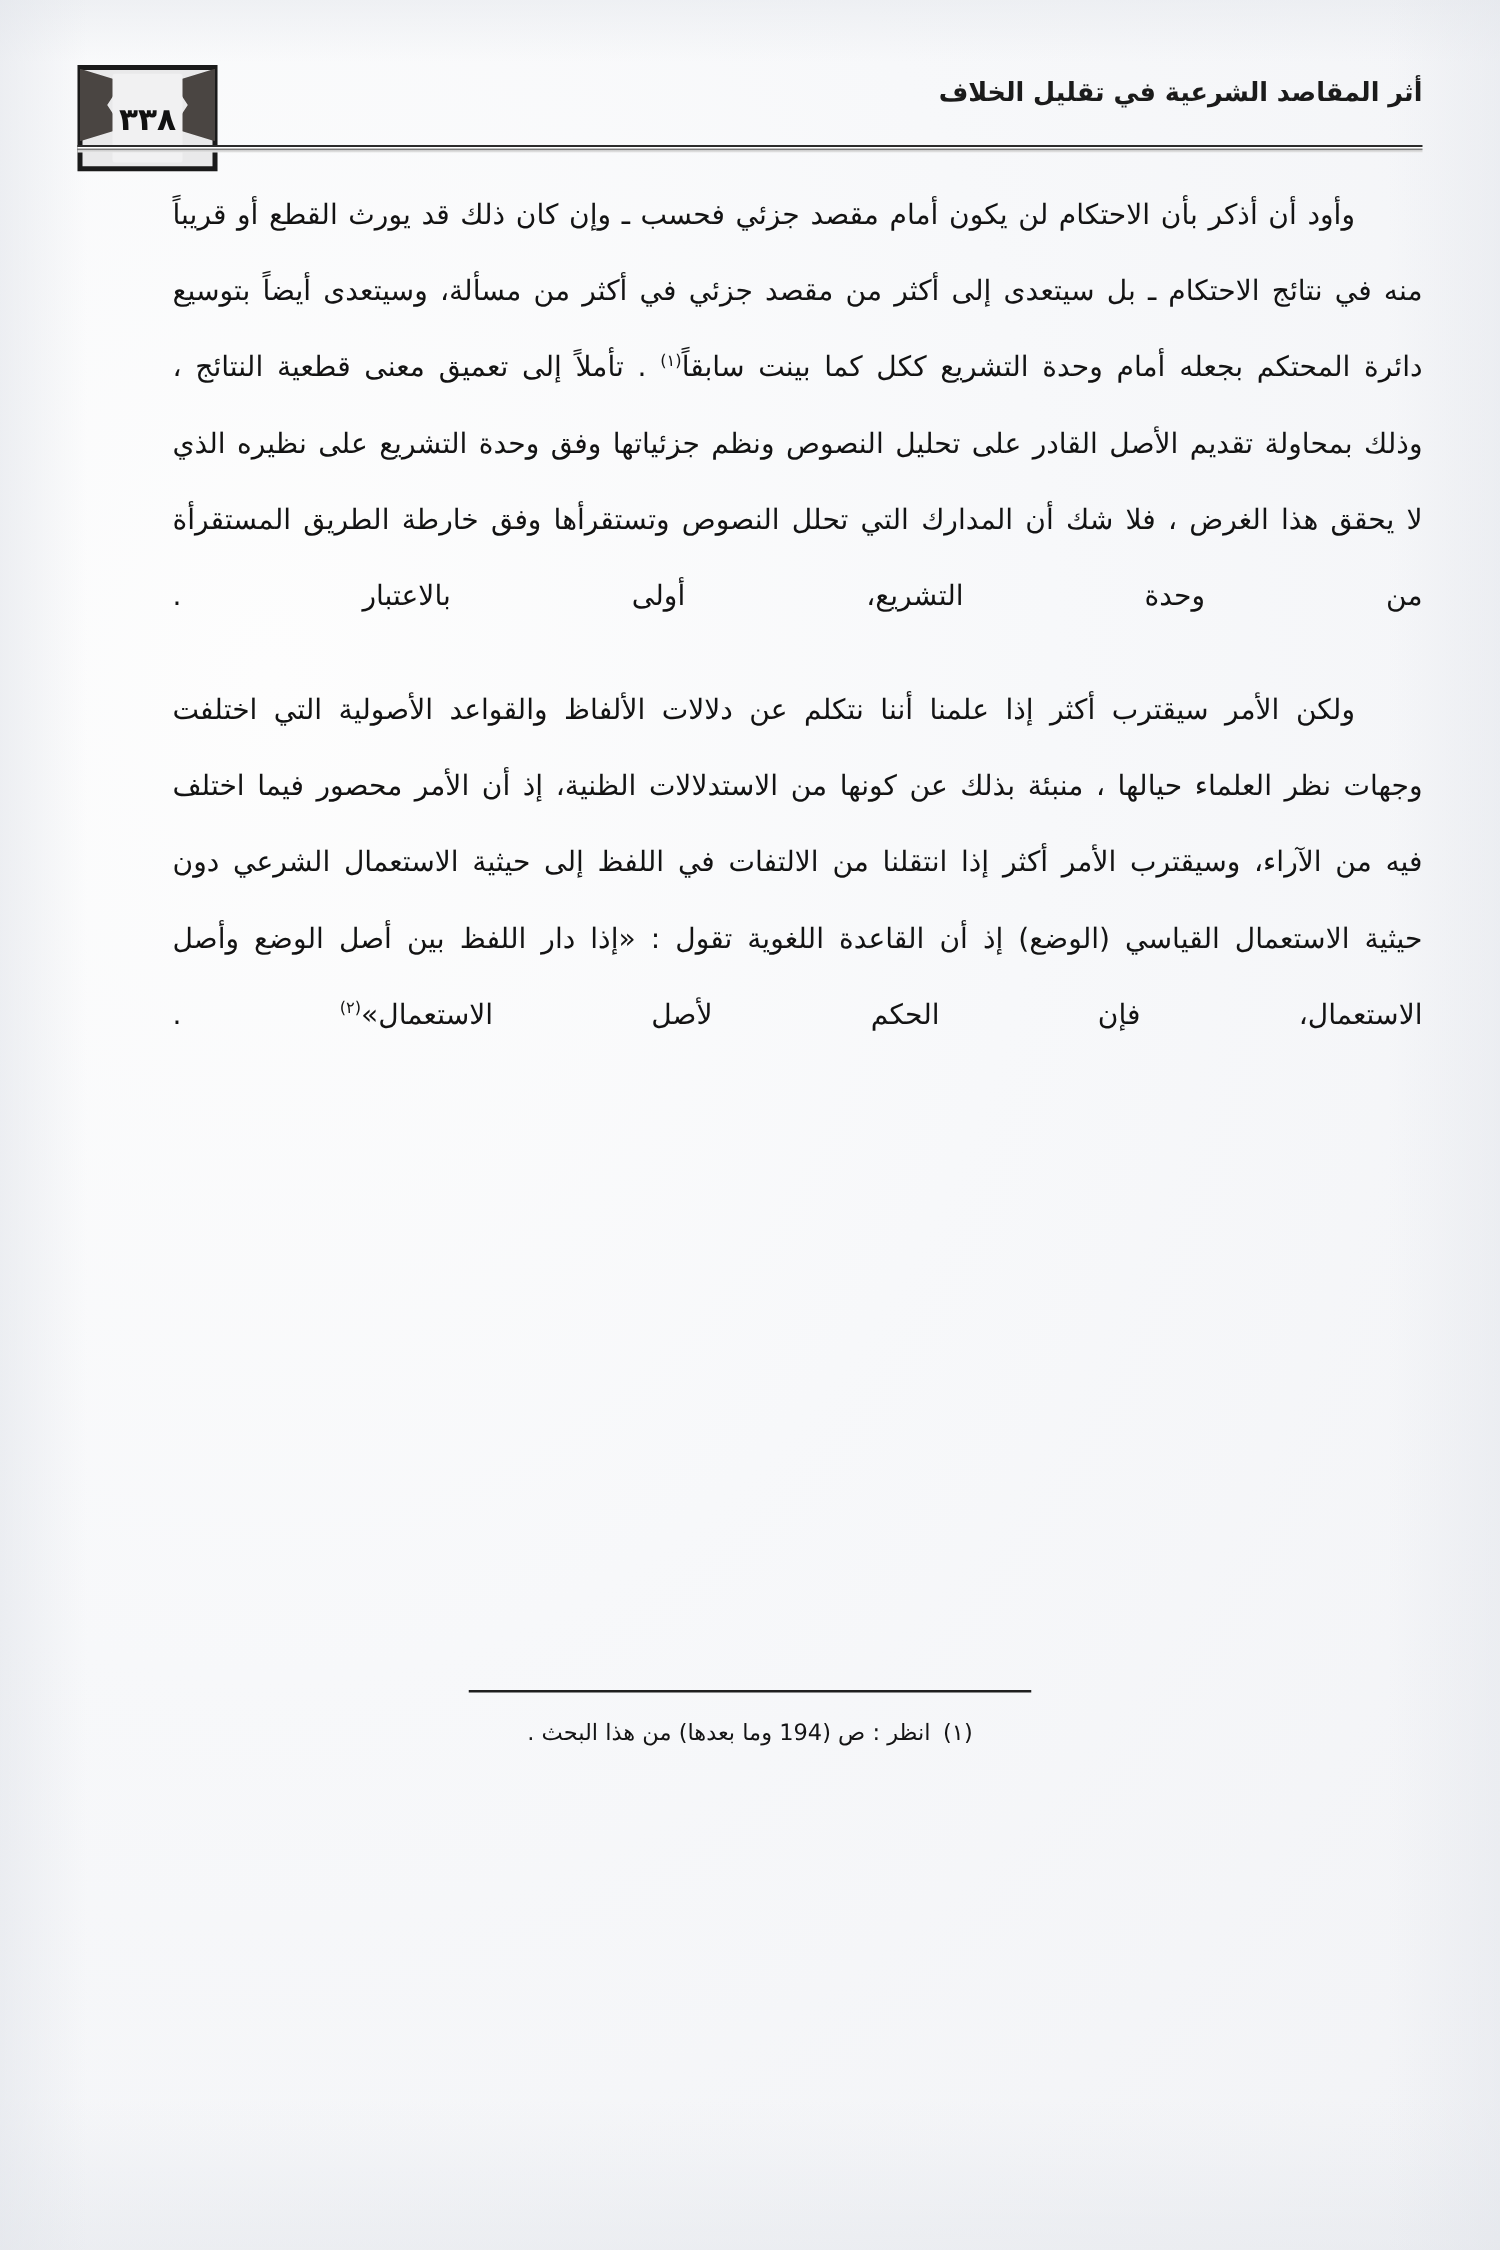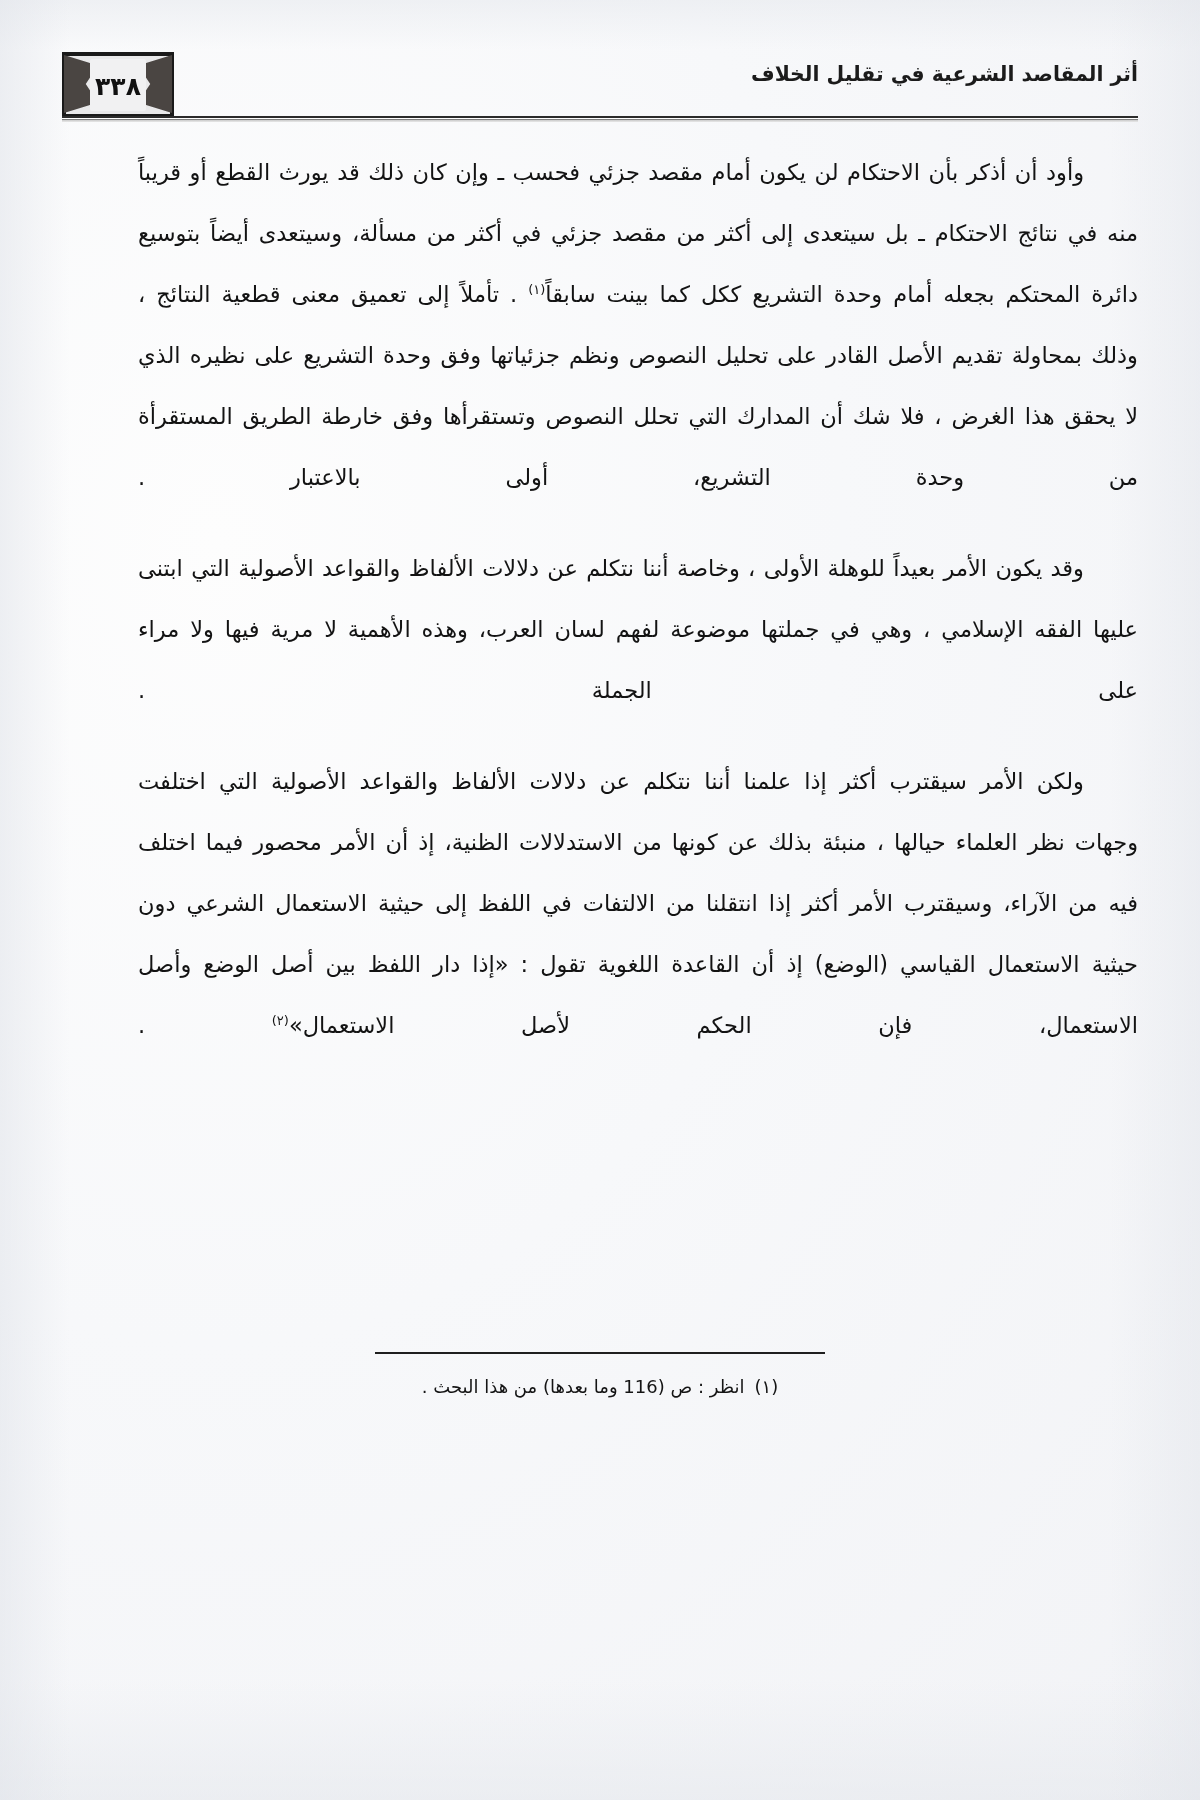--- a/index.html
+++ b/index.html
@@ -73,21 +73,21 @@
         #8d8d8d 48%, #6e6e6e 70%,
         #cfcfcf 72%, #e8e8e8 100%);
   }
 
   
   .page-badge {
     position: absolute;
     top: -6px;
     left: 0px;
     width: 112px;
-    height: 66px;
+    height: 85px;
   }
   .badge-frame {
     position: absolute;
     inset: 0;
     border: 4px solid #1a1a1a;
     background: #e9e9ea;
     box-sizing: border-box;
   }
   
   .badge-wedge {
@@ -199,28 +199,27 @@
         <div class="badge-number">٣٣٨</div>
       </div>
 
       <div class="header-rule"></div>
     </div>
 
     <div class="body-col">
 
       <p class="para"><span>وأود أن أذكر بأن الاحتكام لن يكون أمام مقصد جزئي فحسب ـ وإن كان ذلك قد يورث القطع أو قريباً منه في نتائج الاحتكام ـ بل سيتعدى إلى أكثر من مقصد جزئي في أكثر من مسألة، وسيتعدى أيضاً بتوسيع دائرة المحتكم بجعله أمام وحدة التشريع ككل كما بينت سابقاً</span><sup class="fn">(١)</sup><span> . تأملاً إلى تعميق معنى قطعية النتائج ، وذلك بمحاولة تقديم الأصل القادر على تحليل النصوص ونظم جزئياتها وفق وحدة التشريع على نظيره الذي لا يحقق هذا الغرض ، فلا شك أن المدارك التي تحلل النصوص وتستقرأها وفق خارطة الطريق المستقرأة من وحدة التشريع، أولى بالاعتبار .</span></p>
 
-      <p class="para"><span>وقد يكون الأمر بعيداً للوهلة الأولى ، وخاصة أننا نتكلم عن دلالات الألفاظ والقواعد الأصولية التي ابتنى عليها الفقه الإسلامي ، وهي في جملتها موضوعة لفهم لسان العرب، وهذه الأهمية لا مرية فيها ولا مراء على الجملة .</span></p>
 
       <p class="para"><span>ولكن الأمر سيقترب أكثر إذا علمنا أننا نتكلم عن دلالات الألفاظ والقواعد الأصولية التي اختلفت وجهات نظر العلماء حيالها ، منبئة بذلك عن كونها من الاستدلالات الظنية، إذ أن الأمر محصور فيما اختلف فيه من الآراء، وسيقترب الأمر أكثر إذا انتقلنا من الالتفات في اللفظ إلى حيثية الاستعمال الشرعي دون حيثية الاستعمال القياسي (الوضع) إذ أن القاعدة اللغوية تقول : «إذا دار اللفظ بين أصل الوضع وأصل الاستعمال، فإن الحكم لأصل الاستعمال»</span><sup class="fn">(٢)</sup><span> .</span></p>
 
 
     </div>
 
     <div class="footnotes">
       <div class="fn-rule"></div>
 
-      <div class="fn-line"><span class="fn-marker">(١)</span><span>انظر : ص (116 وما بعدها) من هذا البحث .</span></div>
+      <div class="fn-line"><span class="fn-marker">(١)</span><span>انظر : ص (194 وما بعدها) من هذا البحث .</span></div>
 
     </div>
 
   </div>
 </div>
 
 </body></html>

